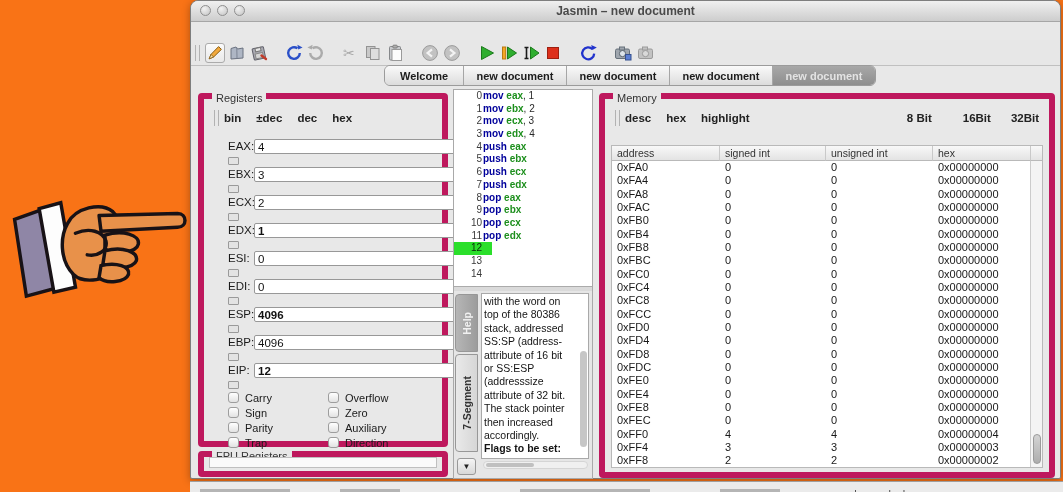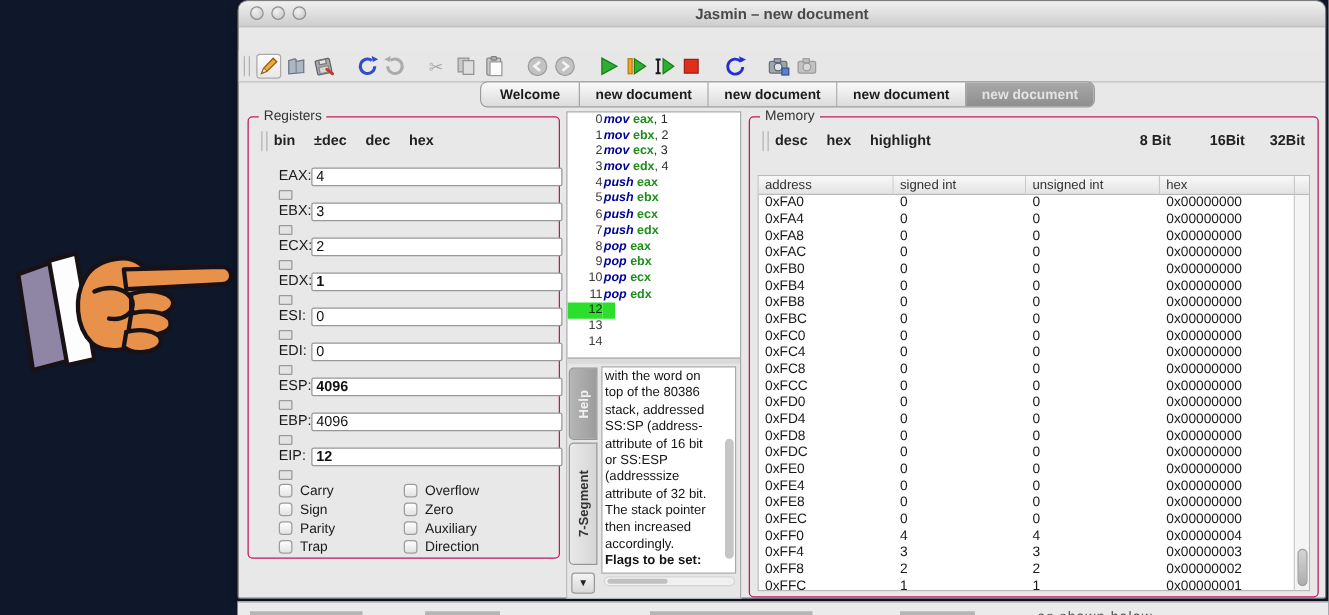--- a/index.html
+++ b/index.html
@@ -1,17 +1,17 @@
 <!DOCTYPE html>
 <html><head>
 <meta charset="utf-8">
 <style>
   html,body{margin:0;padding:0;}
   body{font-family:"Liberation Sans", sans-serif; background:#fff;}
-  #canvas{position:relative;width:1063px;height:492px;background:#0f172a;overflow:hidden;}
+  #canvas{position:relative;width:1063px;height:492px;background:#f97316;overflow:hidden;}
 
   
   #window{position:absolute;left:190px;top:0;width:871px;height:479px;background:#E8E8E8;
           border:1px solid #7E7E7E;border-radius:8px 8px 2px 2px;box-sizing:border-box;
           box-shadow:0 2px 8px rgba(0,0,0,.30);} 
   #titlebar{position:absolute;left:0;top:0;right:0;height:20px;border-radius:7px 7px 0 0;
             background:linear-gradient(#F0F0F0,#CDCDCD);border-bottom:1px solid #A6A6A6;}
   .light{position:absolute;top:4px;width:11px;height:11px;border-radius:50%;
          background:radial-gradient(circle at 35% 30%,#F2F2F2,#C3C3C3);border:1px solid #8F8F8F;box-sizing:border-box;}
   #win-title{position:absolute;left:0;right:0;top:3px;text-align:center;font-size:12px;font-weight:600;color:#4A4A4A;}
@@ -29,21 +29,21 @@
   
   #tabs{position:absolute;left:193px;top:64px;width:492px;height:21px;display:flex;border:1px solid #9B9B9B;
         border-radius:6px;overflow:hidden;background:#E2E2E2;box-sizing:border-box;}
   .tab{flex:1 1 0;display:flex;align-items:center;justify-content:center;font-size:11px;font-weight:600;color:#1C1C1C;
        background:linear-gradient(#FAFAFA,#DCDCDC);border-right:1px solid #A6A6A6;white-space:nowrap;}
   .tab:first-child{flex:0 0 78px;}
   .tab:last-child{border-right:none;}
   .tab.sel{background:linear-gradient(#A8A8A8,#8E8E8E);color:#E3E3E3;}
 
   
-  .gbox{position:absolute;border:1px solid #be185d;border-radius:4px;box-sizing:border-box;}
+  .gbox{position:absolute;border:6px solid #be185d;border-radius:4px;box-sizing:border-box;}
   .gtitle{position:absolute;top:-7px;left:8px;background:#E8E8E8;padding:0 4px;font-size:11px;color:#333;}
 
   
   #reg-toolbar{position:absolute;left:10px;top:10px;height:18px;display:flex;align-items:center;}
   .flatbtn{font-size:11.5px;font-weight:600;color:#222;margin-right:15px;}
   .regrow{position:absolute;left:0;width:100%;height:26px;}
   .reglabel{position:absolute;left:24px;top:1px;font-size:11.5px;color:#1A1A1A;}
   .regfield{position:absolute;left:50px;top:0;width:201px;height:15px;border:1px solid #989898;border-radius:2px;
             background:#FFF;font-family:"Liberation Sans",sans-serif;font-size:11.5px;color:#111;padding:0 3px;box-sizing:border-box;}
   .regfield.bold{font-weight:bold;}
@@ -54,21 +54,21 @@
   #fpu-strip{position:absolute;left:5px;right:5px;bottom:3px;height:9px;background:#FAFAFA;border:1px solid #BFBFBF;}
 
   
   #editor{position:absolute;left:262px;top:88px;width:140px;height:390px;background:#FFF;border:1px solid #A9A9A9;box-sizing:border-box;}
   #code{position:absolute;left:0;top:0;right:0;height:196px;overflow:hidden;}
   .cline{display:flex;height:12.7px;line-height:12.7px;font-size:10px;}
   .cline .num{width:28px;text-align:right;color:#3A3A3A;flex:0 0 28px;}
   .cline .codetxt{flex:1;padding-left:1px;white-space:pre;}
   .cline.cur .num{background:#2BDF2B;color:#0A2A0A;}
   .cline.cur .codetxt{background:linear-gradient(to right,#2BDF2B 10px,rgba(0,0,0,0) 10px);}
-  .k{color:#00009B;font-weight:bold;font-style:italic;} .r{color:#1D8F1D;font-weight:bold;} .p{color:#2A2A2A;}
+  .k{color:#00009B;font-weight:bold;} .r{color:#1D8F1D;font-weight:bold;} .p{color:#2A2A2A;}
   #divider{position:absolute;left:0;right:0;top:196px;height:5px;background:#DADADA;border-top:1px solid #ABABAB;border-bottom:1px solid #ABABAB;}
   #help-region{position:absolute;left:0;right:0;top:201px;bottom:0;background:#E6E6E6;}
   .vtab{position:absolute;left:1px;width:23px;border:1px solid #979797;border-radius:4px 0 0 4px;box-sizing:border-box;
         display:flex;align-items:center;justify-content:center;}
   .vtab span{writing-mode:vertical-rl;transform:rotate(180deg);font-size:10.5px;font-weight:600;}
   .vtab.sel{background:linear-gradient(90deg,#B6B6B6,#9C9C9C);color:#F1F1F1;}
   .vtab.unsel{background:linear-gradient(90deg,#E9E9E9,#D6D6D6);color:#333;}
   #collapse-btn{position:absolute;left:3px;top:167px;width:17px;height:15px;border:1px solid #999;border-radius:3px;
         background:linear-gradient(#F5F5F5,#D8D8D8);font-size:8px;color:#222;display:flex;align-items:center;justify-content:center;}
   #helpbox{position:absolute;left:27px;top:2px;right:3px;height:166px;background:#FFF;border:1px solid #A9A9A9;
@@ -335,20 +335,24 @@
             <span class="cb"></span>
             <span>Trap</span>
           </span>
           <span class="flag">
             <span class="cb"></span>
             <span>Direction</span>
           </span>
         </div>
     </div>
 
+    <div class="gbox" id="fpu-box" style="left:7px;top:450px;width:250px;height:26px;">
+      <span class="gtitle">FPU Registers</span>
+      <div id="fpu-strip"></div>
+    </div>
 
     <div id="editor">
       <div id="code">
           <div class="cline">
             <span class="num">0</span>
             <span class="codetxt"><span class="k">mov </span><span class="r">eax</span><span class="p">, 1</span></span>
           </div>
           <div class="cline">
             <span class="num">1</span>
             <span class="codetxt"><span class="k">mov </span><span class="r">ebx</span><span class="p">, 2</span></span>

